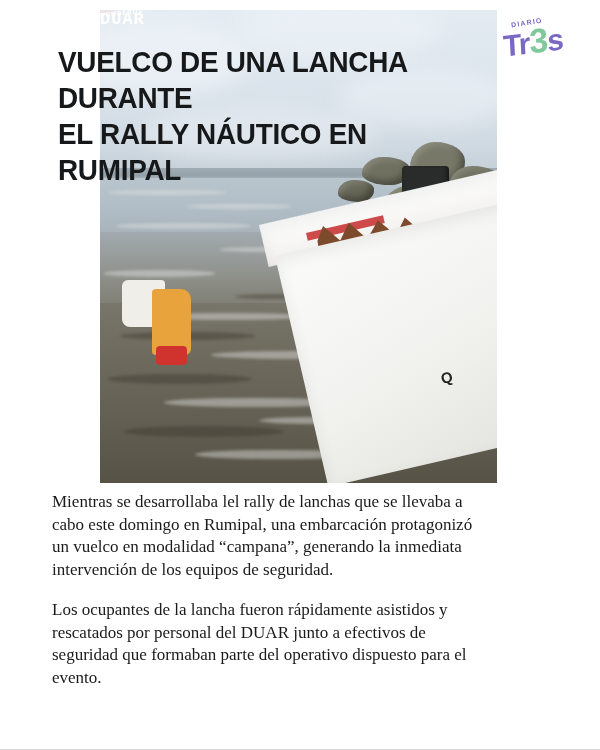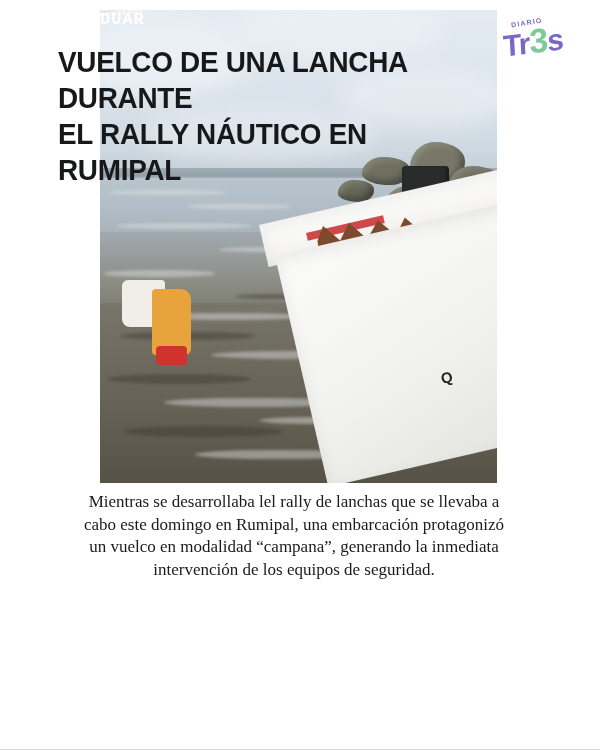--- a/index.html
+++ b/index.html
@@ -290,24 +290,23 @@
     line-height: 30px;
     letter-spacing: -1px;
     transform: rotate(-7deg) skewX(-4deg);
   }
   .logo-tres .p { color: #7b68c4; }
   .logo-tres .g { color: #7fc99a; font-size: 34px; }
 
   
   .body-copy {
     position: absolute;
-    left: 74px;
+    left: 52px;
     top: 491px;
     width: 440px;
-    text-align: center;
   }
   .body-copy p {
     margin: 0 0 18px 0;
     font-family: "Liberation Serif", serif;
     font-size: 17px;
     line-height: 22.5px;
     color: #1a1a1a;
   }
   .body-copy p.tight { margin-bottom: 0; }
   .body-copy p:last-child { margin-bottom: 0; }
@@ -436,15 +435,16 @@
   <h1 class="headline">VUELCO DE UNA LANCHA DURANTE
 EL RALLY NÁUTICO EN RUMIPAL</h1>
 
   <div class="logo">
     <div class="logo-diario">DIARIO</div>
     <div class="logo-tres"><span class="p">Tr</span><span class="g">3</span><span class="p">s</span></div>
   </div>
 
   <div class="body-copy">
     <p>Mientras se desarrollaba lel rally de lanchas que se llevaba a cabo este domingo en Rumipal, una embarcación protagonizó un vuelco en modalidad “campana”, generando la inmediata intervención de los equipos de seguridad.</p>
+    <p>Los ocupantes de la lancha fueron rápidamente asistidos y rescatados por personal del DUAR junto a efectivos de seguridad que formaban parte del operativo dispuesto para el evento.</p>
   </div>
 
 </div>
 
 </body></html>

